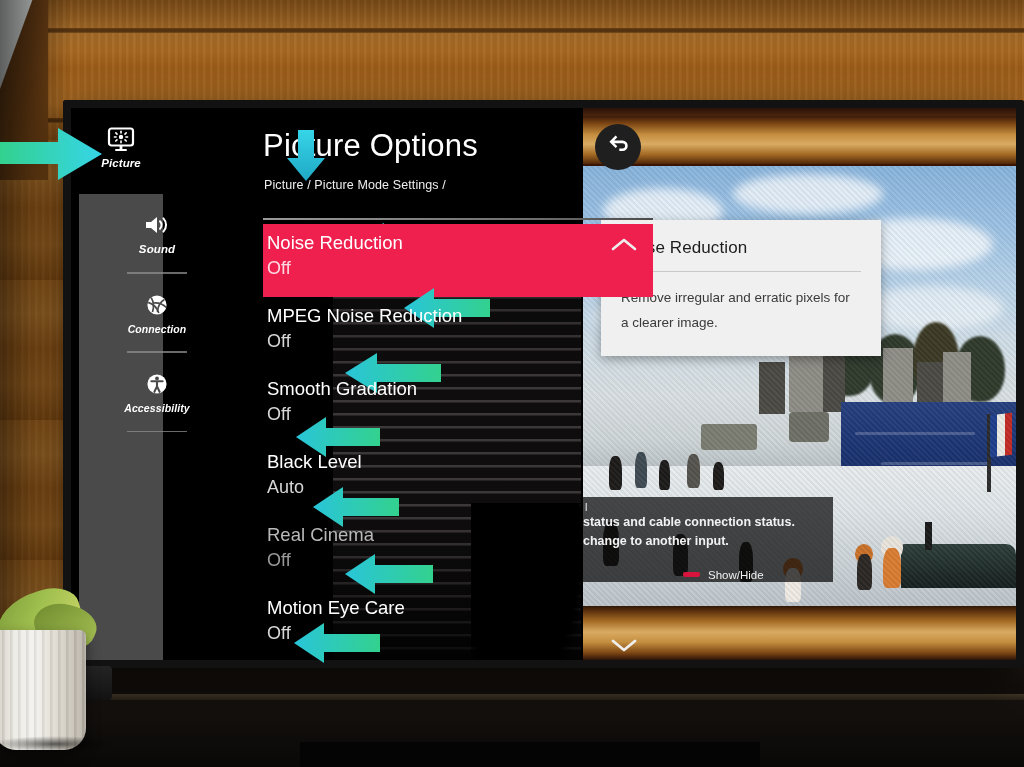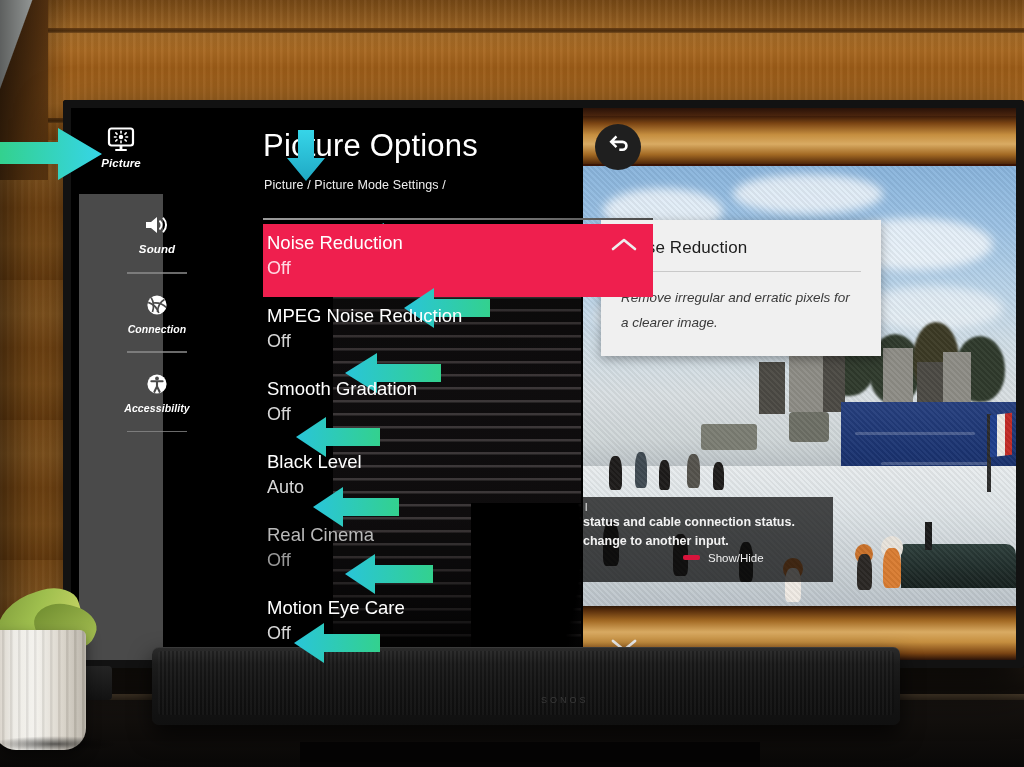--- a/index.html
+++ b/index.html
@@ -97,29 +97,29 @@
   .flag{position:absolute;left:407px;top:248px;width:22px;height:42px;
     background:linear-gradient(90deg,#1f3f8d 0 33%,#eceae4 33% 66%,#c32b26 66% 100%);transform:skewY(-6deg);}
   .canvas-grain{position:absolute;inset:0;
     background:repeating-linear-gradient(45deg,rgba(0,0,0,.05) 0 2px,rgba(255,255,255,.04) 2px 4px);}
 
   
   .tooltip{position:absolute;left:18px;top:112px;width:240px;
     background:#f0f0f0;padding:18px 20px 20px;box-shadow:0 3px 10px rgba(0,0,0,.35);}
   .tooltip-title{font-size:17px;color:#1d1d1d;letter-spacing:.1px;}
   .tooltip-rule{height:1px;background:#c9c9c9;margin:13px 0 14px;}
-  .tooltip-body{font-size:13.5px;line-height:1.85;color:#3a3a3a;font-style:italic;}
+  .tooltip-body{font-size:13.5px;line-height:1.85;color:#3a3a3a;}
 
   
   .banner{position:absolute;left:0;top:389px;width:250px;height:85px;
     background:rgba(8,8,8,.72);}
   .banner-clip{position:absolute;left:-18px;top:0;width:268px;}
   .banner-l0{font-size:11px;color:#e9e9e9;padding:4px 0 0 20px;height:12px;overflow:hidden;}
   .banner-line{font-size:12.5px;color:#f2f2f2;padding-left:18px;line-height:1.55;white-space:nowrap;font-weight:bold;}
-  .banner-foot{display:flex;align-items:center;gap:8px;padding-left:118px;margin-top:0;}
+  .banner-foot{display:flex;align-items:center;gap:8px;padding-left:118px;margin-top:17px;}
   .dash{width:17px;height:5px;border-radius:2px;background:#d8143c;}
   .showhide{font-size:11.5px;color:#f0f0f0;}
 
   
   .menu{position:absolute;left:0;top:0;width:512px;height:552px;background:#000;}
 
   .sidebar{position:absolute;left:0;top:0;width:100px;height:700px;}
   .side-item{position:relative;height:79px;display:flex;flex-direction:column;
     align-items:center;justify-content:center;gap:5px;}
   .side-rest{position:absolute;left:8px;top:86px;width:84px;height:466px;
@@ -448,24 +448,20 @@
             <svg width="26" height="16" viewBox="0 0 26 16">
                 <path d="M2 4l11 9 11-9" fill="none" stroke="#eee" stroke-width="2.8" stroke-linecap="round" stroke-linejoin="round"></path>
               </svg>
           </div>
         </div>
       </div>
     </div>
   </div>
 
   <div class="sb-end"></div>
-  <div class="soundbar">
-    <div class="soundbar-mesh"></div>
-    <div class="sonos">SONOS</div>
-  </div>
 
   <div class="leaf leaf-a"></div>
   <div class="leaf leaf-b"></div>
   <div class="pot">
       <div class="pot-ribs"></div>
     </div>
   <div class="pot-shadow"></div>
 
   <svg width="0" height="0" style="position:absolute">
     <defs>

